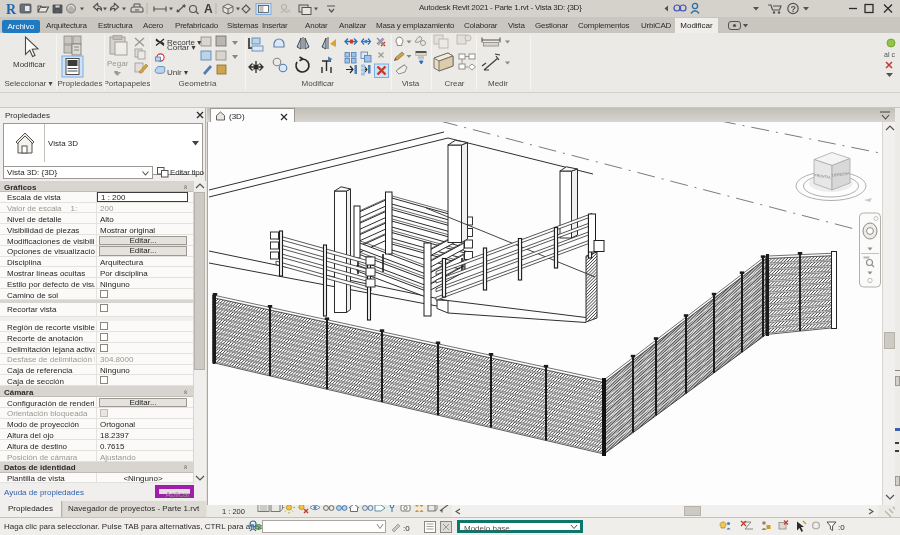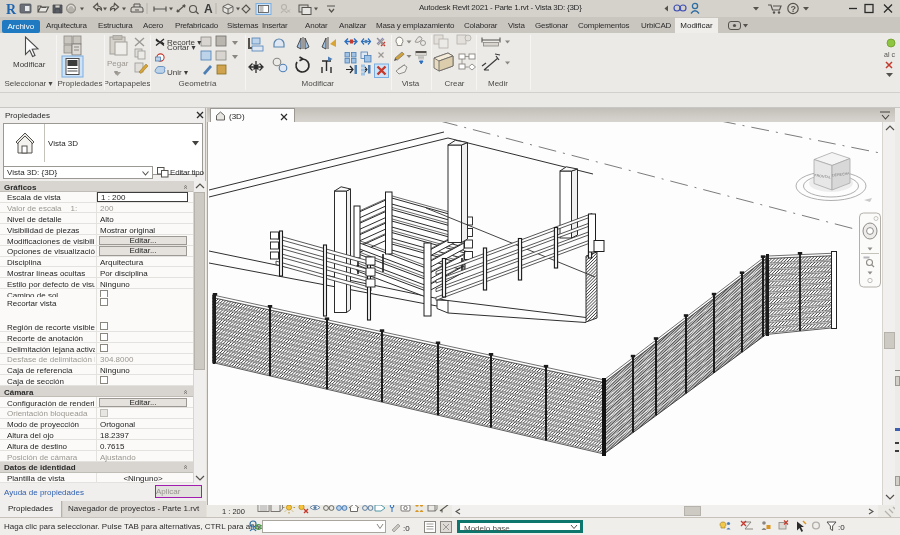--- a/index.html
+++ b/index.html
@@ -353,21 +353,21 @@
         <span class="pval">Ninguno</span>
       </div>
 <div class="prow" style="top:181.0px;height:10.8px">
         <span class="plab">Camino de sol</span>
         <span class="pchk"></span>
       </div>
 <div class="phdr" style="top:191.8px;height:10.8px">
         <span>Extensión</span>
         <span class="chev">»</span>
       </div>
-<div class="prow" style="top:189px;height:27px">
+<div class="prow" style="top:195px;height:14px">
         <span class="plab">Recortar vista</span>
         <span class="pchk"></span>
       </div>
 <div class="prow" style="top:213.4px;height:10.8px">
         <span class="plab">Región de recorte visible</span>
         <span class="pchk"></span>
       </div>
 <div class="prow" style="top:224.2px;height:10.8px">
         <span class="plab">Recorte de anotación</span>
         <span class="pchk"></span>
@@ -429,21 +429,21 @@
   <svg style="position:absolute;left:195px;top:75px" width="10" height="7" viewBox="0 0 10 7">
         <path d="M1,5 L5,1 L9,5" fill="none" stroke="#55524e" stroke-width="1.2"></path>
       </svg>
   <svg style="position:absolute;left:195px;top:367px" width="10" height="7" viewBox="0 0 10 7">
         <path d="M1,1 L5,5 L9,1" fill="none" stroke="#55524e" stroke-width="1.2"></path>
       </svg>
 </div>
 
 <div class="abs" id="ayuda">
   <span style="position:absolute;left:4px;top:5px;color:#2e5fb0;">Ayuda de propiedades</span>
-  <span style="position:absolute;left:155px;top:2px;width:47px;height:13px;background:#e3e1dd;border:1px solid #a21caf;color:#97948e;text-align:left;line-height:12px">Aplicar</span>
+  <span style="position:absolute;left:155px;top:2px;width:39px;height:13px;background:#e3e1dd;border:4px solid #a21caf;color:#97948e;text-align:right;line-height:12px">Aplicar</span>
 </div>
 
 <div class="abs" id="ptabs">
   <span style="position:absolute;left:0;top:0;width:62px;height:16px;background:#f0efed;border-right:1px solid #b5b2ac;line-height:15px;text-align:center;color:#1e1e1e">Propiedades</span>
   <span style="position:absolute;left:63px;top:0;width:143px;height:16px;background:#dedbd6;line-height:15px;color:#2b2b2b;padding-left:5px;white-space:nowrap;overflow:hidden">Navegador de proyectos - Parte 1.rvt</span>
 </div>
 
 <div class="abs" id="viewtabs">
   <div id="vtab">
     <svg style="position:absolute;left:4px;top:2px" width="11" height="10" viewBox="0 0 11 10">

